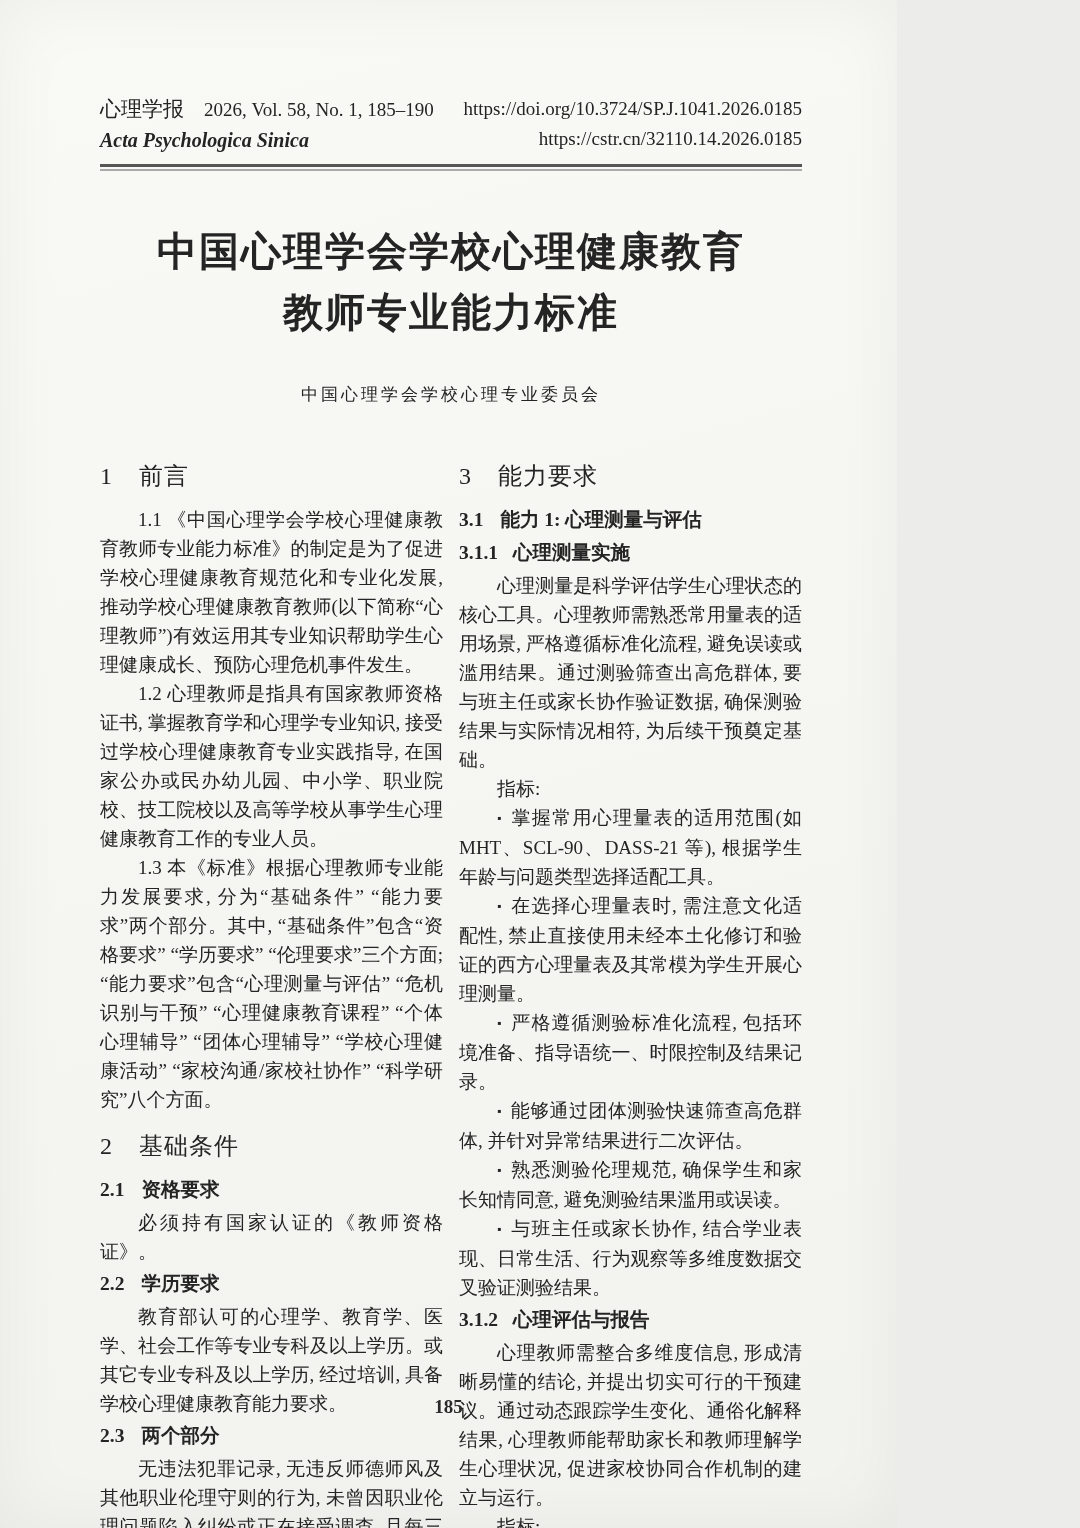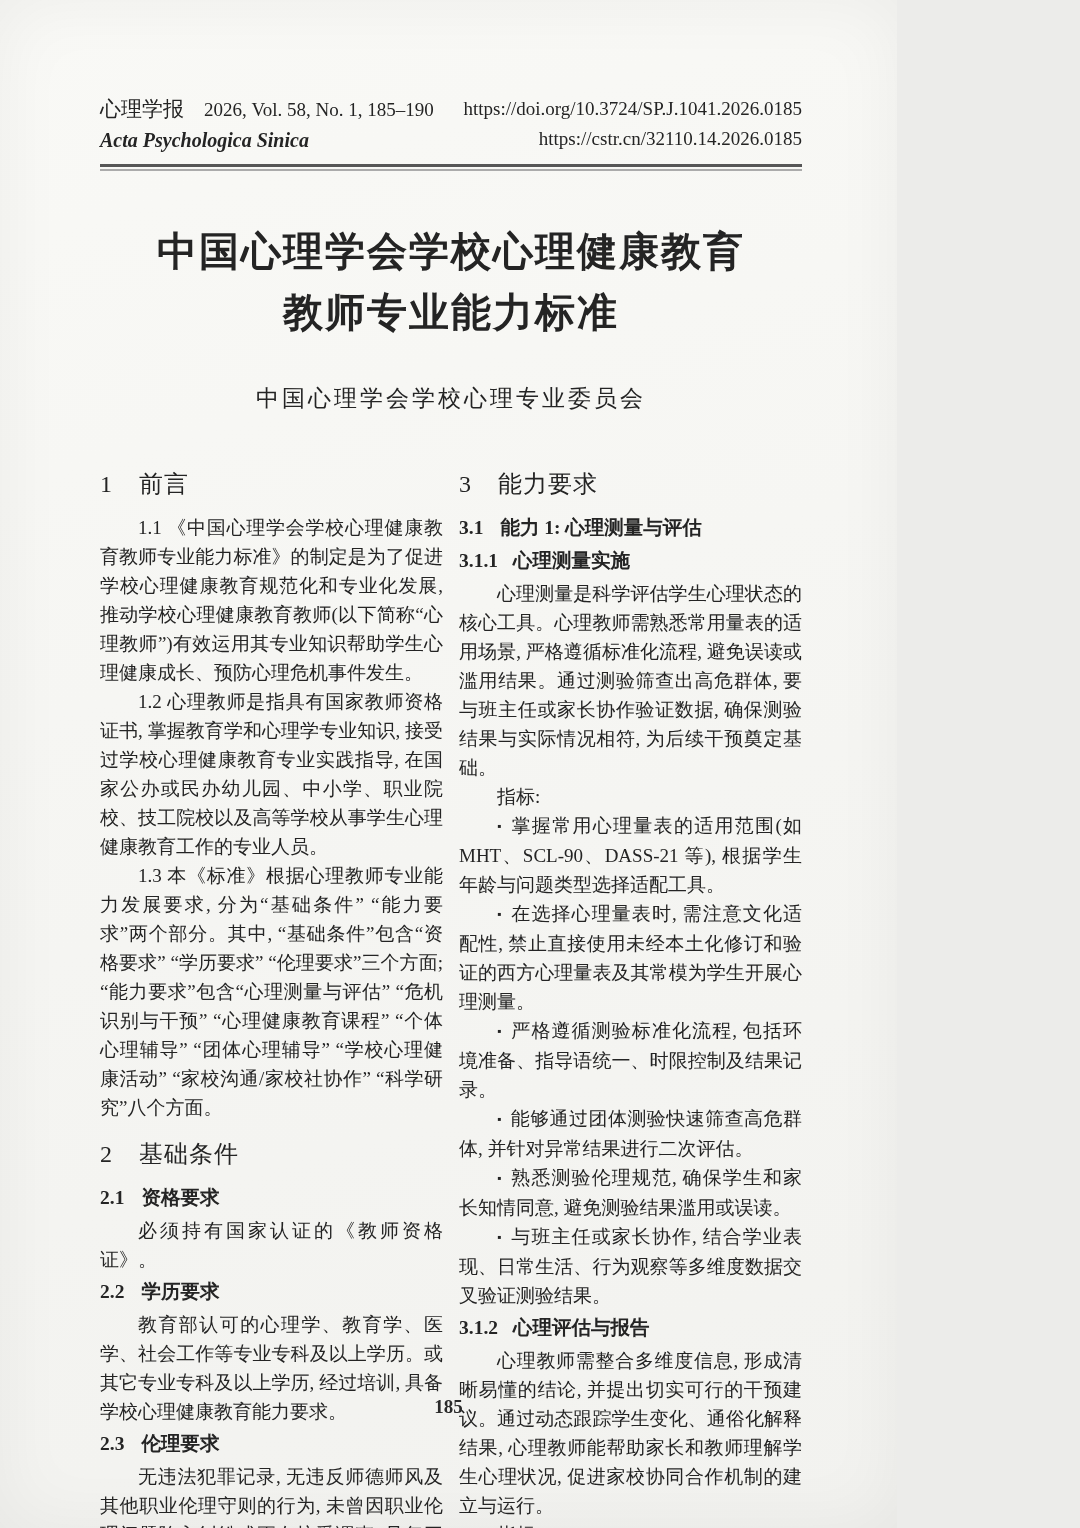--- a/index.html
+++ b/index.html
@@ -19,21 +19,21 @@
   }
   
   .header{display:flex;justify-content:space-between;align-items:flex-start;}
   .header-left{font-size:19px;line-height:30px;}
   .journal-cn{font-size:21px;margin-right:20px;}
   .journal-en{font-weight:bold;font-style:italic;font-size:20px;}
   .header-right{text-align:right;font-size:19px;line-height:30px;}
   .rule{margin-top:9px;height:2px;border-top:3px solid #565656;border-bottom:2px solid #ababab;}
   
   .title-block{text-align:center;margin-top:50px;font-weight:bold;font-size:40px;line-height:61px;letter-spacing:2px;}
-  .author{text-align:center;margin-top:40px;font-size:23px;letter-spacing:3px;}
+  .author{text-align:center;margin-top:40px;font-size:17px;letter-spacing:3px;}
   
   .columns{display:flex;gap:16px;margin-top:54px;}
   .col{width:428px;font-size:19px;line-height:29px;text-align:justify;}
   .col > :first-child{margin-top:0;}
   .sec-h1{font-size:24px;font-weight:400;margin:16px 0 13px;letter-spacing:1px;line-height:32px;}
   .sec-h1 .num{margin-right:26px;}
   .sec-h2,.sec-h3{font-size:19.5px;font-weight:700;margin:3px 0;line-height:30px;text-align:left;}
   .sec-h2 .num{margin-right:17px;}
   .sec-h3 .num{margin-right:15px;}
   .para{margin:0;text-indent:2em;}
@@ -73,21 +73,21 @@
     <div class="col">
         <div class="sec-h1"><span class="num">1</span><span>前言</span></div>
         <p class="para">1.1 《中国心理学会学校心理健康教育教师专业能力标准》的制定是为了促进学校心理健康教育规范化和专业化发展, 推动学校心理健康教育教师(以下简称“心理教师”)有效运用其专业知识帮助学生心理健康成长、预防心理危机事件发生。</p>
         <p class="para">1.2 心理教师是指具有国家教师资格证书, 掌握教育学和心理学专业知识, 接受过学校心理健康教育专业实践指导, 在国家公办或民办幼儿园、中小学、职业院校、技工院校以及高等学校从事学生心理健康教育工作的专业人员。</p>
         <p class="para">1.3 本《标准》根据心理教师专业能力发展要求, 分为“基础条件” “能力要求”两个部分。其中, “基础条件”包含“资格要求” “学历要求” “伦理要求”三个方面; “能力要求”包含“心理测量与评估” “危机识别与干预” “心理健康教育课程” “个体心理辅导” “团体心理辅导” “学校心理健康活动” “家校沟通/家校社协作” “科学研究”八个方面。</p>
         <div class="sec-h1"><span class="num">2</span><span>基础条件</span></div>
         <div class="sec-h2"><span class="num">2.1</span><span>资格要求</span></div>
         <p class="para">必须持有国家认证的《教师资格证》。</p>
         <div class="sec-h2"><span class="num">2.2</span><span>学历要求</span></div>
         <p class="para">教育部认可的心理学、教育学、医学、社会工作等专业专科及以上学历。或其它专业专科及以上学历, 经过培训, 具备学校心理健康教育能力要求。</p>
-        <div class="sec-h2"><span class="num">2.3</span><span>伦理要求</span></div>
+        <div class="sec-h2"><span class="num">2.3</span><span>两个部分</span></div>
         <p class="para">无违法犯罪记录, 无违反师德师风及其他职业伦理守则的行为, 未曾因职业伦理问题陷入纠纷或正在接受调查, 且每三年需参加《中国心理学会学校心理工作伦理守则》课程学习不低于 16 学时。</p>
       </div>
     <div class="col">
         <div class="sec-h1"><span class="num">3</span><span>能力要求</span></div>
         <div class="sec-h2"><span class="num">3.1</span><span>能力 1: 心理测量与评估</span></div>
         <div class="sec-h3"><span class="num">3.1.1</span><span>心理测量实施</span></div>
         <p class="para">心理测量是科学评估学生心理状态的核心工具。心理教师需熟悉常用量表的适用场景, 严格遵循标准化流程, 避免误读或滥用结果。通过测验筛查出高危群体, 要与班主任或家长协作验证数据, 确保测验结果与实际情况相符, 为后续干预奠定基础。</p>
         <p class="para">指标:</p>
         <p class="bullet"><span class="bullet-mark">▪</span>掌握常用心理量表的适用范围(如 MHT、SCL-90、DASS-21 等), 根据学生年龄与问题类型选择适配工具。</p>
         <p class="bullet"><span class="bullet-mark">▪</span>在选择心理量表时, 需注意文化适配性, 禁止直接使用未经本土化修订和验证的西方心理量表及其常模为学生开展心理测量。</p>

